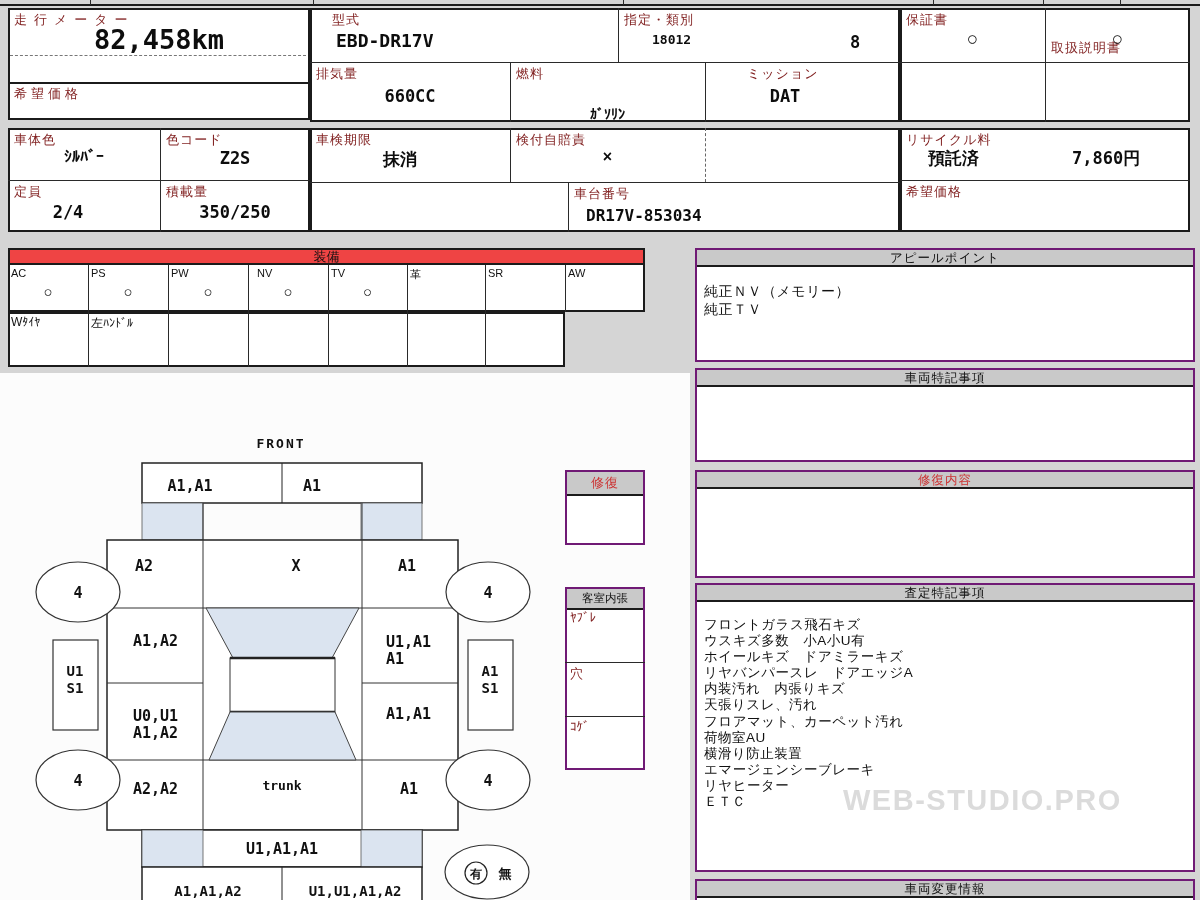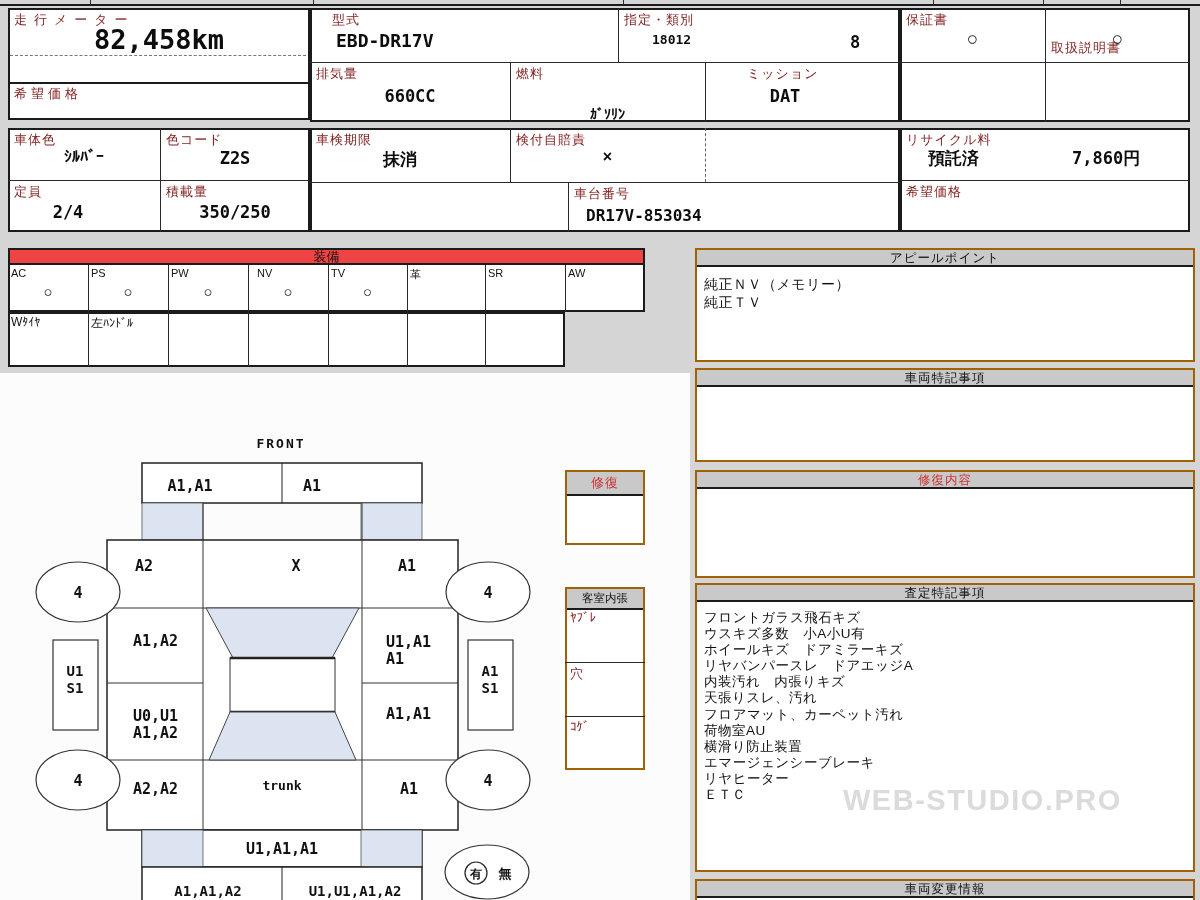--- a/index.html
+++ b/index.html
@@ -8,25 +8,25 @@
   .white-zone { position:absolute; left:0; top:373px; width:690px; height:527px; background:#fcfcfc; }
   .box { position:absolute; background:#fff; border:2px solid #1b1b1b; }
   .vline { position:absolute; width:0; border-left:1px solid #2a2a2a; }
   .vline.dashed { border-left:1px dashed #666; }
   .hline { position:absolute; height:0; border-top:1px solid #2a2a2a; }
   .hline.thick { border-top:2px solid #1b1b1b; }
   .hline.dashed { border-top:1px dashed #777; }
   .lbl { position:absolute; font-size:13px; letter-spacing:1px; white-space:nowrap; color:#7f1d1d; }
   .val { position:absolute; font-family:"DejaVu Sans Mono", monospace; font-weight:bold; white-space:nowrap; color:#0d0d0d; }
   .ctr { text-align:center; }
-  .panel { position:absolute; background:#fff; border:2px solid #a16207; }
+  .panel { position:absolute; background:#fff; border:2px solid #701a75; }
   .phdr { height:17px; line-height:16px; background:#c9c9c9; border-bottom:2px solid #1b1b1b;
           text-align:center; font-size:12.5px; color:#111; letter-spacing:1px; }
   .phdr.red { color:#cc3333; }
-  .plines { padding:8px 7px; font-size:13.5px; line-height:16.1px; letter-spacing:0.5px; }
+  .plines { padding:15px 7px; font-size:13.5px; line-height:16.1px; letter-spacing:0.5px; }
   .plines.appeal { font-size:14px; line-height:18px; }
   .ebar { position:absolute; background:#ef4444; border:2px solid #1b1b1b; text-align:center;
           font-size:13px; line-height:14px; }
   .ecol-lbl { position:absolute; font-size:11px; color:#111; }
   .emark { position:absolute; font-size:15px; font-weight:bold; text-align:center; }
   .watermark { position:absolute; left:843px; top:784px; font-size:29px; letter-spacing:1.5px;
                color:rgba(200,200,200,0.65); font-weight:bold; white-space:nowrap; }
   svg text { font-family:"DejaVu Sans Mono", monospace; font-weight:bold; fill:#111; }
 </style>
 </head>

